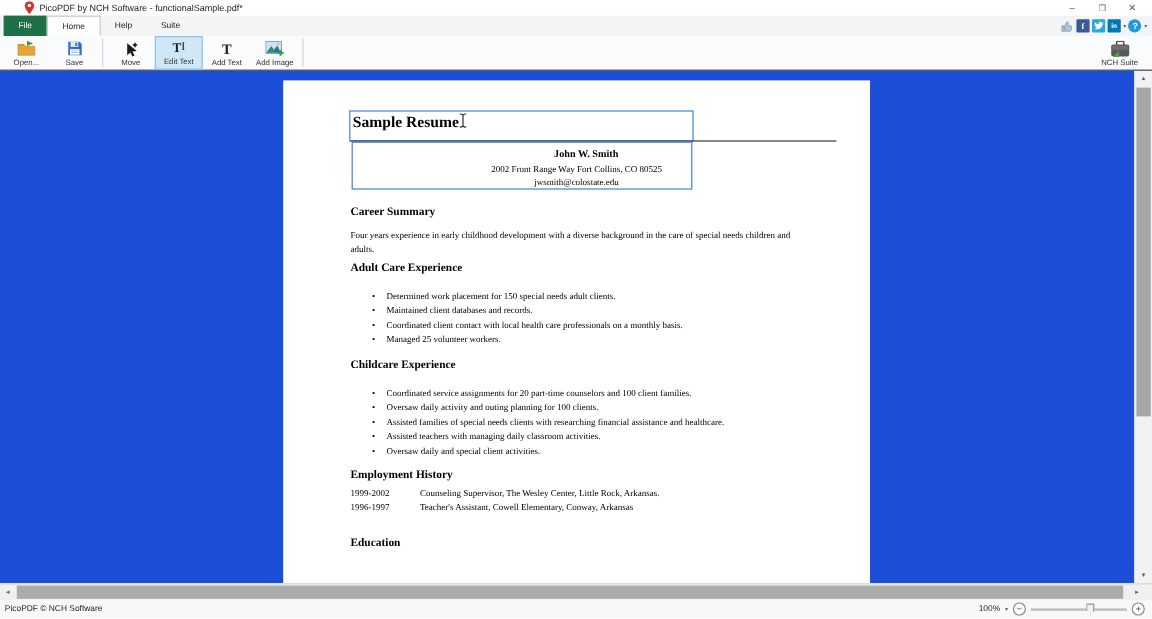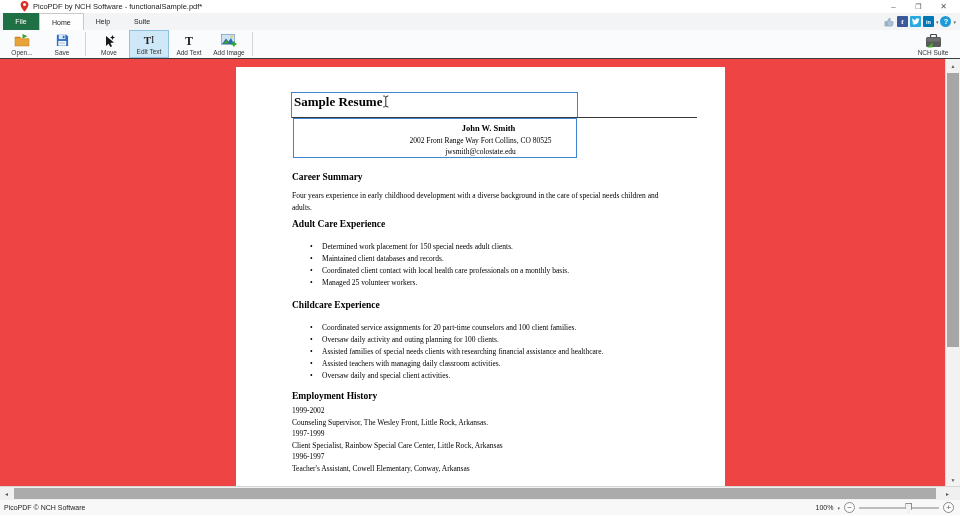--- a/index.html
+++ b/index.html
@@ -31,40 +31,40 @@
   .tbtn { width:40px; display:flex; flex-direction:column; align-items:center; justify-content:flex-end; padding:2px 0 2px; gap:1px; font-size:6.5px; color:#333; }
   .tbtn .ic { height:15px; display:flex; align-items:center; justify-content:center; }
   .tbtn.active-tool { background:#cfe8f7; border:1px solid #92c1e0; }
   .tdivider { width:1px; background:#d5d5d5; margin:2px 3px; }
   .tbtn.suite { margin-left:auto; margin-right:5px; width:44px; }
   .glyphT { font-family:"Liberation Serif", serif; font-size:12px; font-weight:bold; color:#222; line-height:12px; }
   .glyphTI { font-family:"Liberation Serif", serif; font-size:11px; font-weight:bold; color:#222; line-height:12px; }
   .glyphTI .ib { font-weight:normal; font-size:10px; }
 
   
-  .docarea { position:relative; height:427px; background:#ef4444; overflow:hidden; }
+  .docarea { position:relative; height:427px; background:#1d4ed8; overflow:hidden; }
   .page { position:absolute; left:236px; top:8px; width:489px; height:640px; background:#ffffff; font-family:"Liberation Serif", serif; color:#000; }
 
   .page-header { position:relative; height:104px; }
   .sel-box1 { position:absolute; left:55px; top:25px; width:287px; height:26px; border:1px solid #3d85d1; }
   .hrule    { position:absolute; left:56px; top:50px; width:405px; height:1px; background:#3a3a3a; }
   .sel-box2 { position:absolute; left:57px; top:51px; width:284px; height:40px; border:1px solid #3d85d1; }
   .doc-title { position:absolute; left:58px; top:27px; font-size:13px; font-weight:bold; white-space:nowrap; }
   .ibeam-cursor { position:absolute; left:146px; top:27px; }
   .contact { position:absolute; left:0; right:0; top:56px; text-align:center; font-size:7.5px; line-height:11.5px; }
   .contact .cname { font-size:8.5px; font-weight:bold;padding-left:16px; }
 
   .page-content { position:absolute; left:56px; top:104px; width:376px; display:flex; flex-direction:column; }
   .page-content h2 { font-size:9.5px; line-height:12px; font-weight:bold; margin-top:10px; }
   .page-content p  { font-size:7.5px; line-height:11.5px; margin-top:7px; }
   .page-content ul { list-style:none; margin-top:11px; }
   .page-content li { font-size:7.5px; line-height:12px; padding-left:30px; position:relative; }
   .page-content li::before { content:"\2022"; position:absolute; left:18px; }
   .emp-rows { margin-top:3px; display:flex; flex-direction:column; }
-  .emp-row  { display:flex; font-size:7.5px; line-height:11.5px;flex-direction:column; }
+  .emp-row  { display:flex; font-size:7.5px; line-height:11.5px; }
   .emp-years { width:58px; flex:none; }
   #doc-sections > *:nth-child(1) { margin-top:0; }
   #doc-sections > *:nth-child(3) { margin-top:5px; }
   #doc-sections > *:nth-child(5) { margin-top:10px; }
   #doc-sections > *:nth-child(7) { margin-top:8px; }
   #doc-sections > *:nth-child(9) { margin-top:19px; }
 
   
   .vscroll { position:absolute; right:0; top:0; width:15px; height:100%; background:#f2f2f2; border-left:1px solid #dcdcdc; }
   .vscroll .arr { position:absolute; left:0; width:100%; height:13px; display:flex; align-items:center; justify-content:center; font-size:5px; color:#606060; background:#f2f2f2; }
@@ -229,25 +229,21 @@
           <li>Coordinated service assignments for 20 part-time counselors and 100 client families.</li>
           <li>Oversaw daily activity and outing planning for 100 clients.</li>
           <li>Assisted families of special needs clients with researching financial assistance and healthcare.</li>
           <li>Assisted teachers with managing daily classroom activities.</li>
           <li>Oversaw daily and special client activities.</li>
         </ul>
         <h2>Employment History</h2>
         <div class="emp-rows">
           <div class="emp-row">
             <span class="emp-years">1999-2002</span>
-            <span>Counseling Supervisor, The Wesley Front, Little Rock, Arkansas.</span>
-          </div>
-          <div class="emp-row">
-            <span class="emp-years">1997-1999</span>
-            <span>Client Specialist, Rainbow Special Care Center, Little Rock, Arkansas</span>
+            <span>Counseling Supervisor, The Wesley Center, Little Rock, Arkansas.</span>
           </div>
           <div class="emp-row">
             <span class="emp-years">1996-1997</span>
             <span>Teacher's Assistant, Cowell Elementary, Conway, Arkansas</span>
           </div>
         </div>
         <h2>Education</h2>
       </div>
   </div>
 

